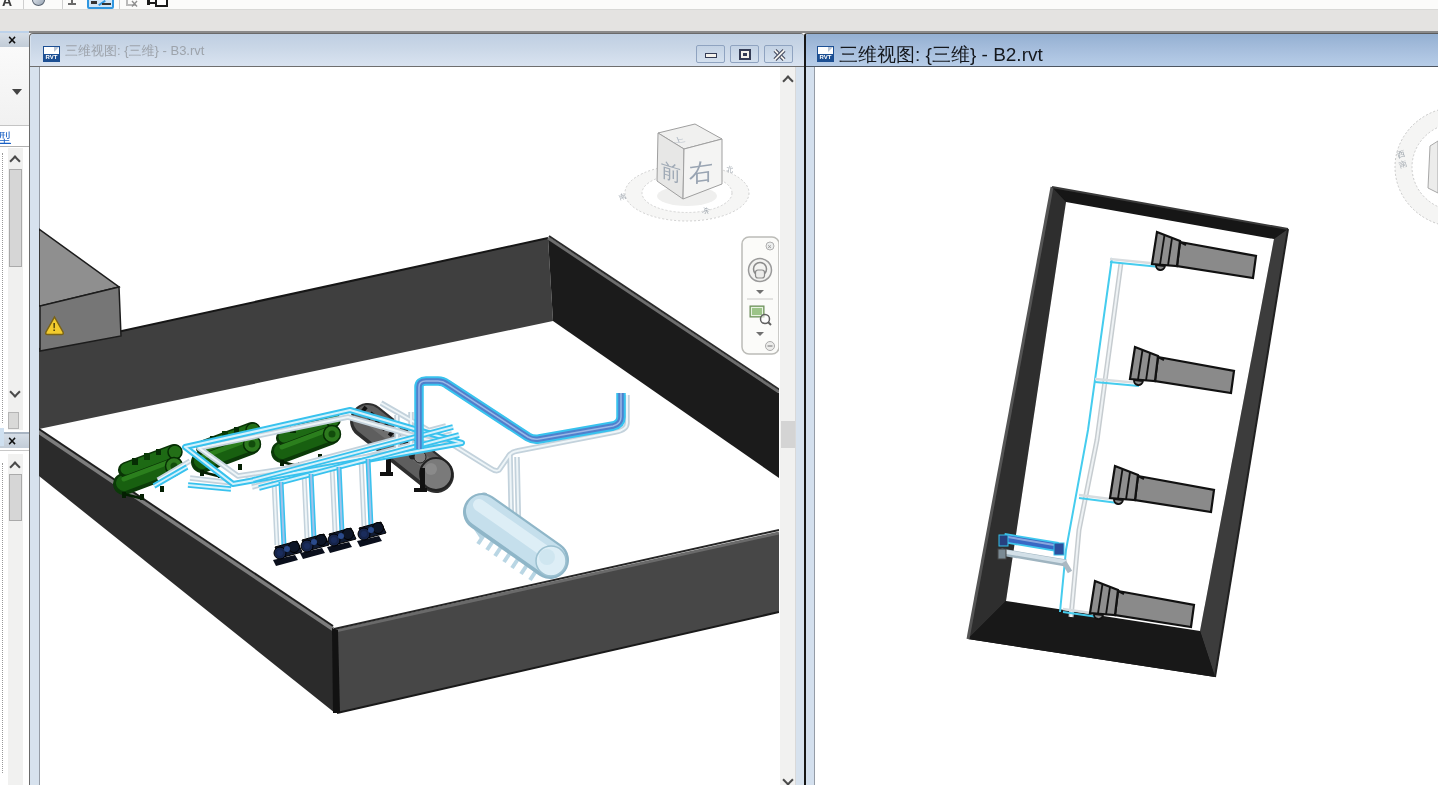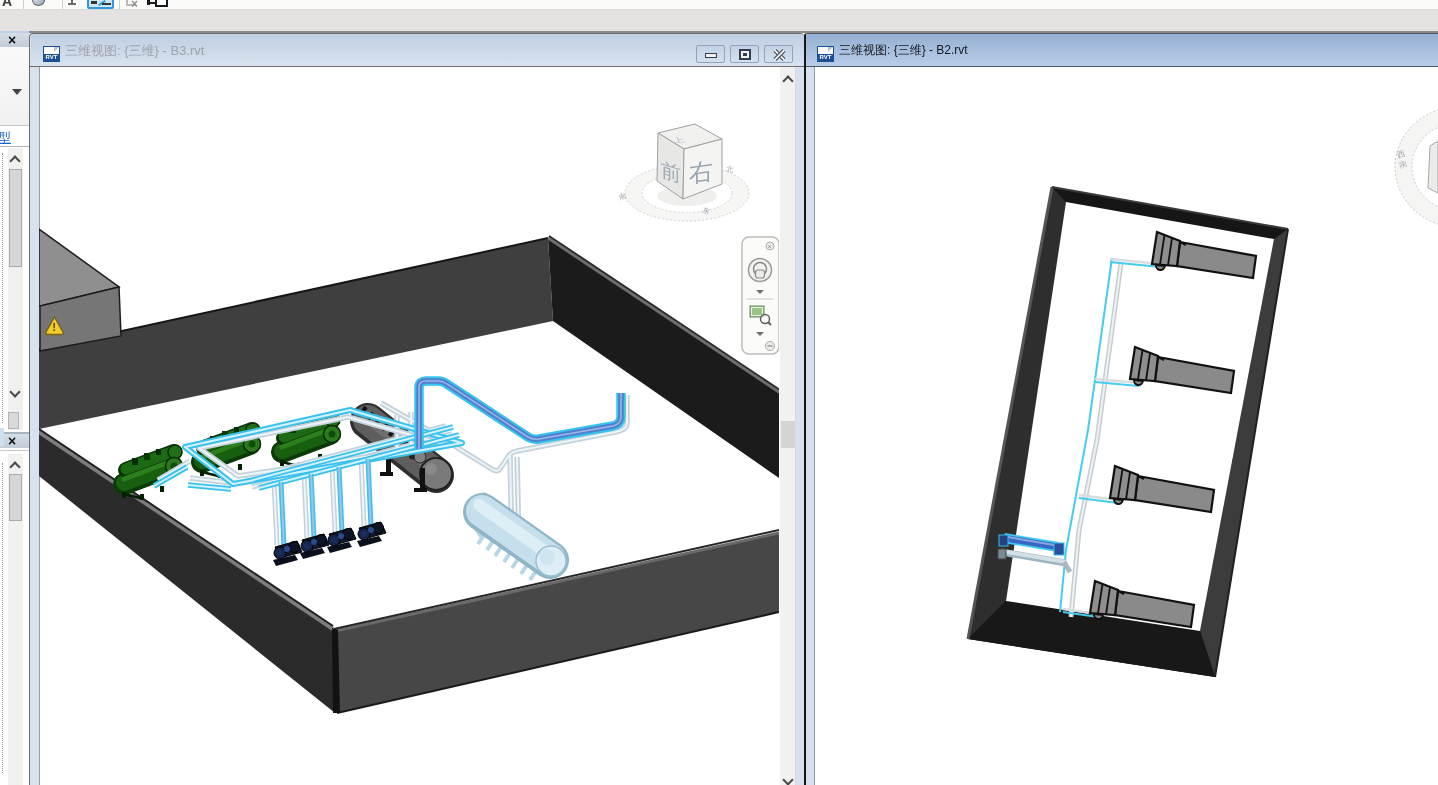--- a/index.html
+++ b/index.html
@@ -108,21 +108,21 @@
 
   <div class="abs" style="left:804px;top:33px;width:634px;height:752px;background:#d4e0ee;
        border-top:1px solid #5a5a5a;border-left:2px solid #161616;border-radius:3px 0 0 0;overflow:hidden;">
     <div class="tbar-active abs" style="left:0;top:0;width:632px;height:32px;border-radius:2px 0 0 0;"></div>
     <div class="abs" style="left:0;top:32px;width:632px;height:1px;background:#4d5560;"></div>
 
     <div class="abs" style="left:11px;top:12px;width:17px;height:16px;background:#fff;border:1px solid #1c4f93;">
       <div class="abs" style="right:0;top:0;width:0;height:0;border-left:5px solid #b8c4d4;border-bottom:5px solid transparent;"></div>
       <div class="abs" style="left:0;bottom:0;width:15px;height:7px;background:#1c4f93;color:#fff;font-size:6px;font-weight:bold;line-height:7px;text-align:center;">RVT</div>
     </div>
-    <div class="abs" style="left:33px;top:8px;color:#15181d;font-size:12px;">三维视图: {三维} - B2.rvt</div>
+    <div class="abs" style="left:33px;top:8px;color:#15181d;font-size:19px;">三维视图: {三维} - B2.rvt</div>
 
     <div class="abs" style="left:8px;top:33px;width:626px;height:719px;background:#fff;border-left:1px solid #959ca6;"></div>
   </div>
 
   <svg class="abs" id="lcanvas" style="left:39px;top:67px;" width="740" height="718" viewBox="39 67 740 718">
     <defs>
       <g id="chiller">
         <line x1="6" y1="42" x2="54" y2="24" stroke="#0b3a08" stroke-width="22" stroke-linecap="round"></line>
         <line x1="6" y1="41" x2="54" y2="23" stroke="#186010" stroke-width="16" stroke-linecap="round"></line>
         <line x1="8" y1="28" x2="56" y2="10" stroke="#0a3406" stroke-width="16" stroke-linecap="round"></line>

